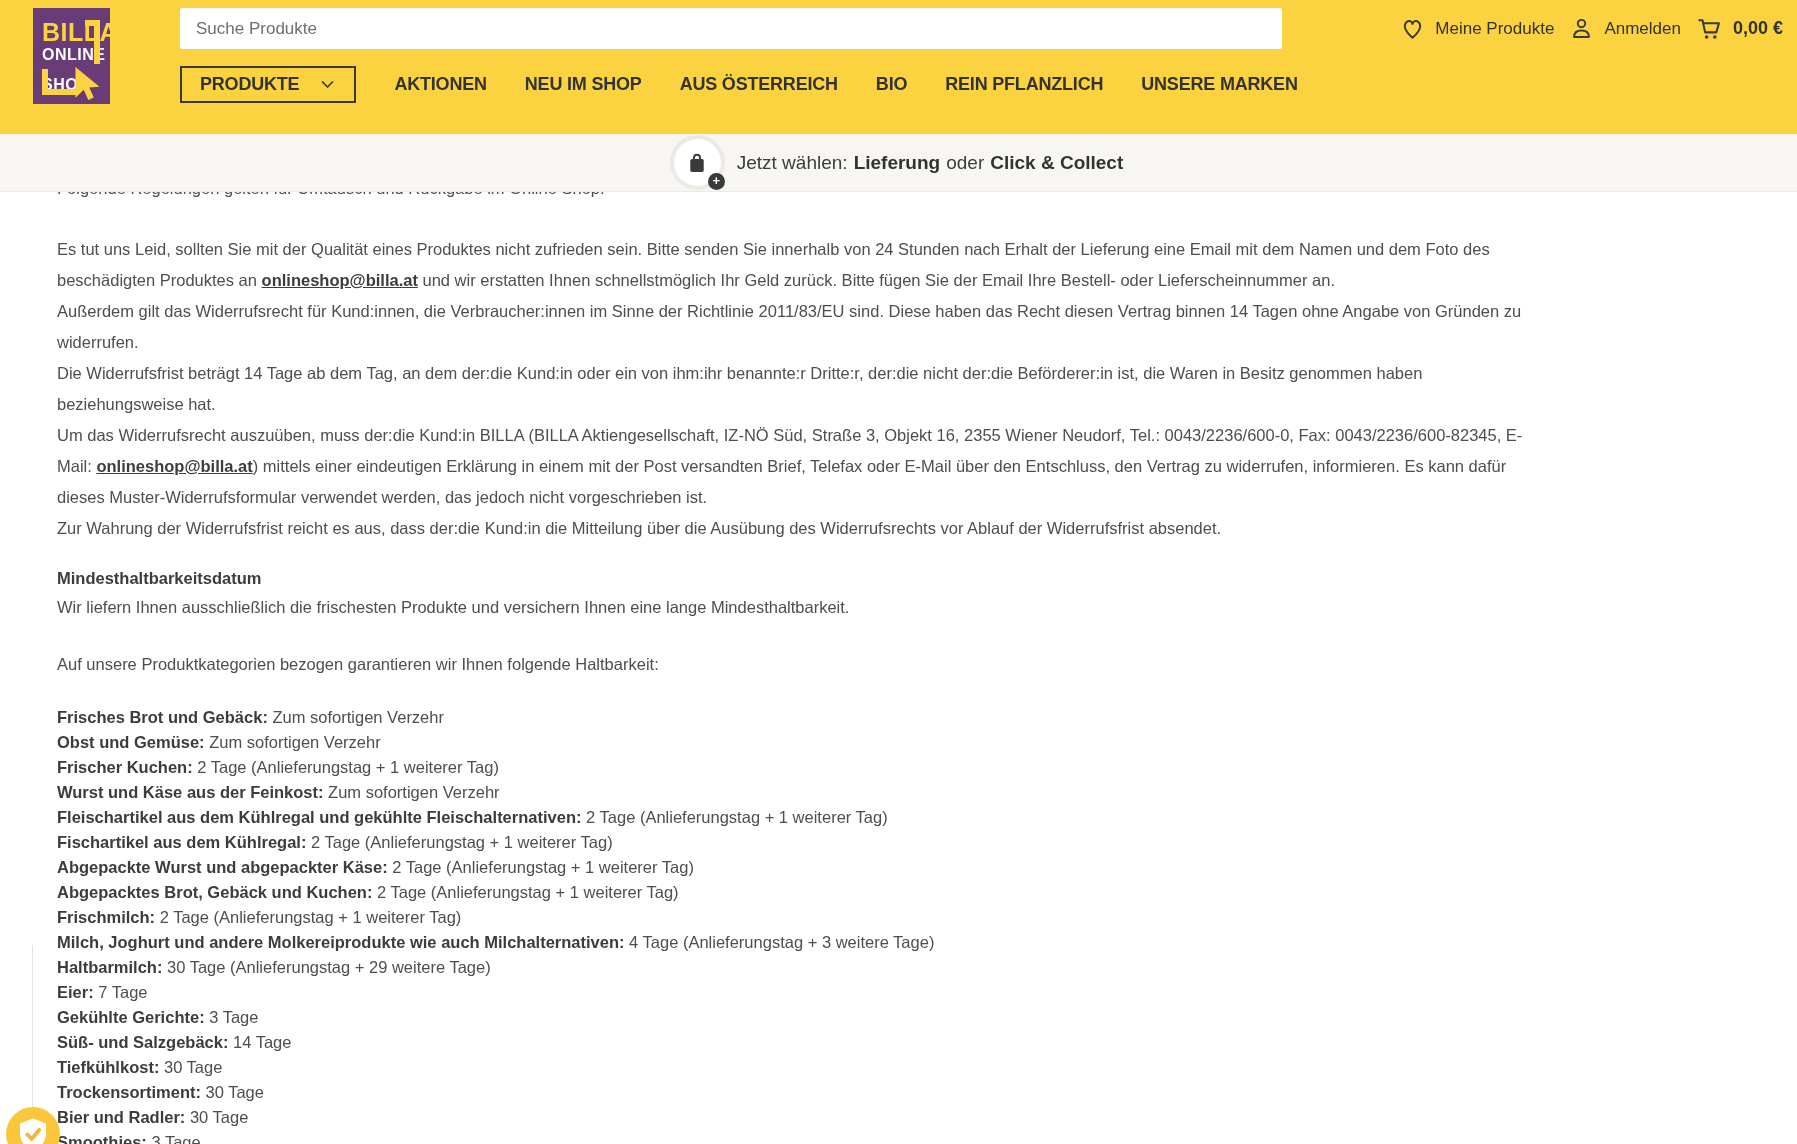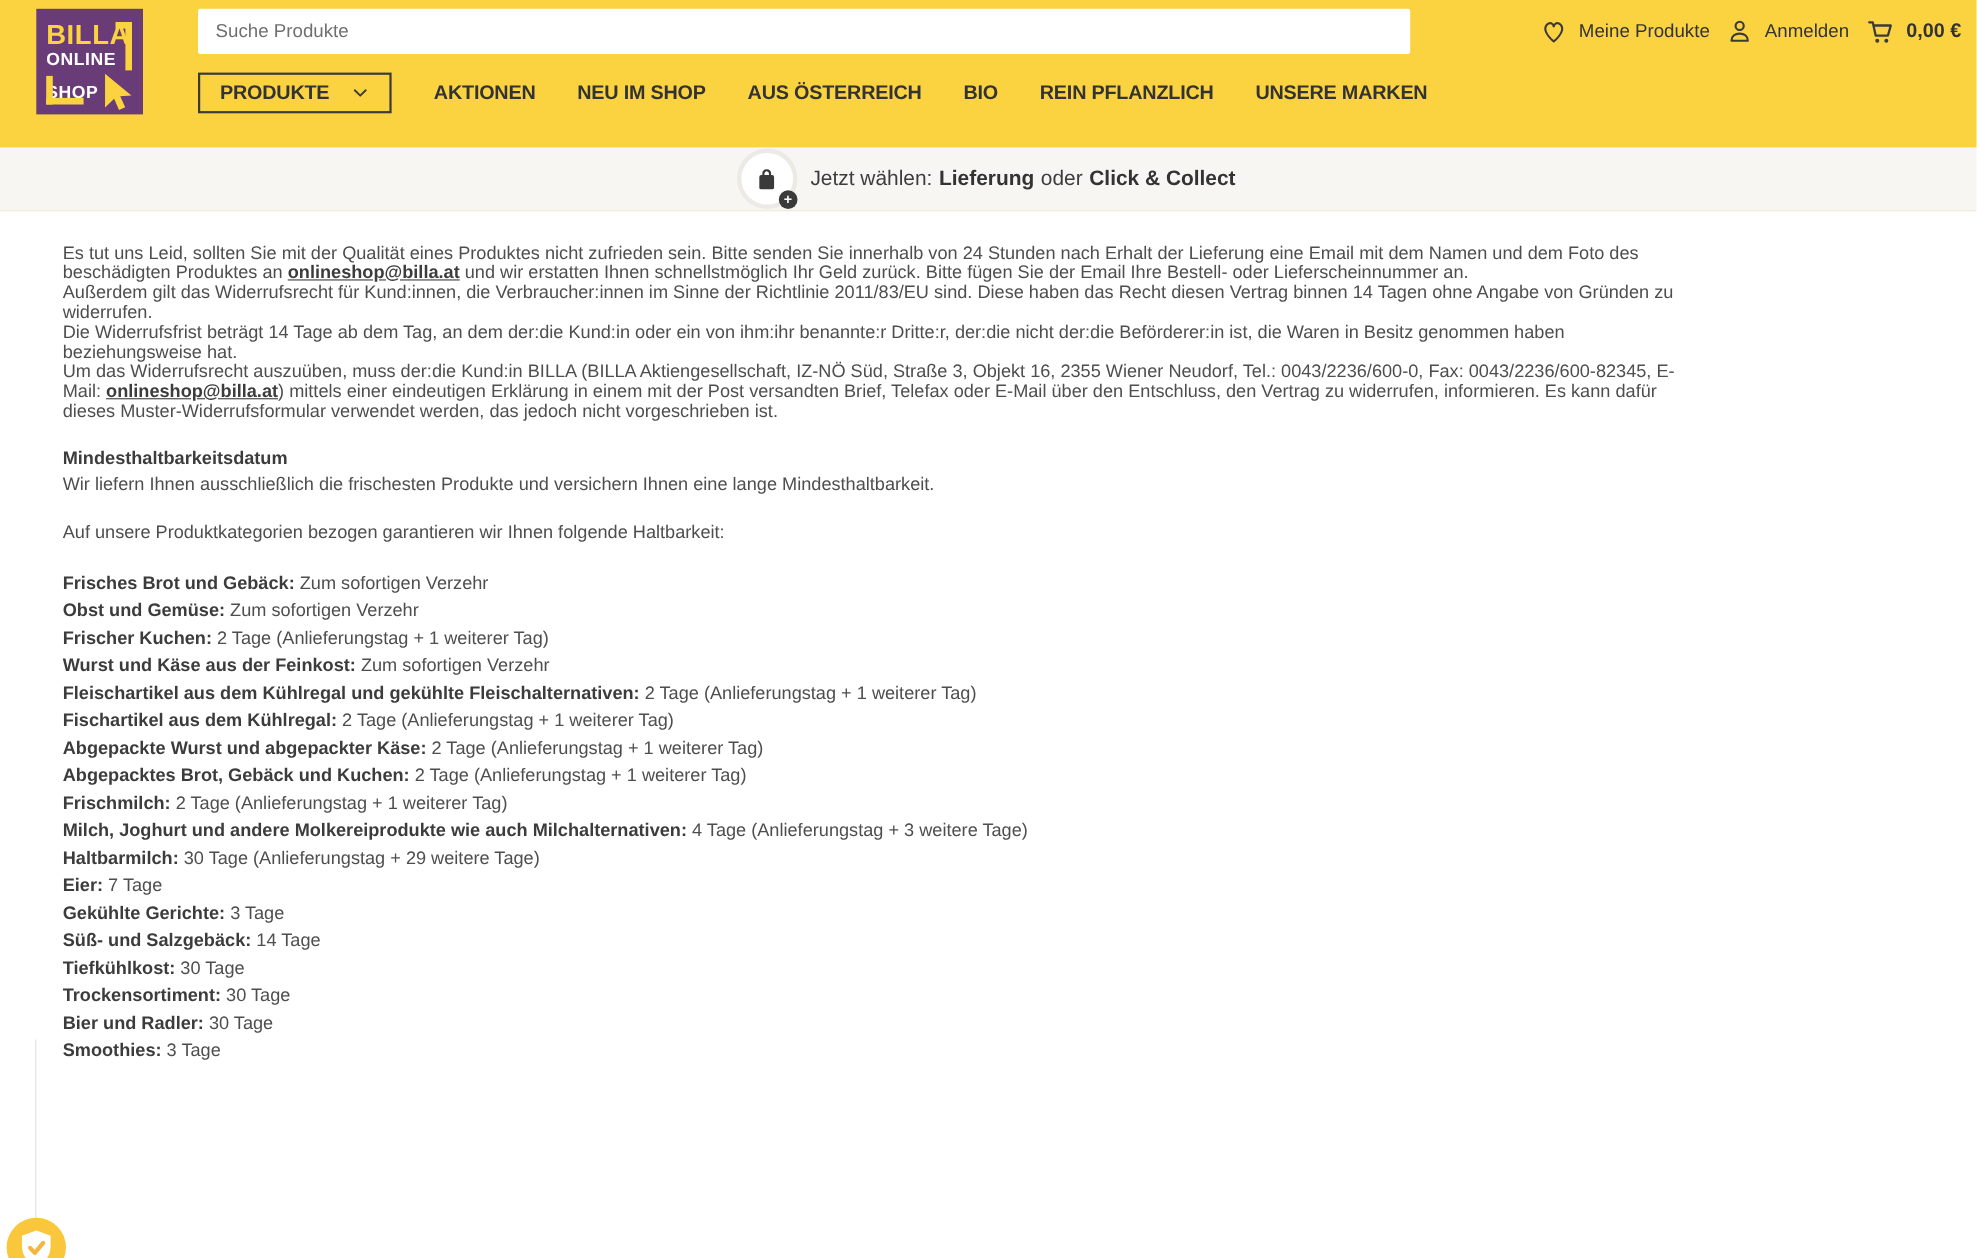--- a/index.html
+++ b/index.html
@@ -3,21 +3,21 @@
 <meta charset="utf-8">
 <style>
   * { box-sizing: border-box; margin: 0; padding: 0; }
   html, body { width: 1797px; height: 1144px; overflow: hidden; }
   body { font-family: "Liberation Sans", sans-serif; background: #ffffff; position: relative; }
 
   
   .header { position: relative; width: 100%; height: 134px; background: #FBD340; z-index: 3; }
   .top-row { position: absolute; top: 0; left: 0; right: 0; height: 60px; display: flex; align-items: center; }
 
-  .logo { position: absolute; left: 33px; top: 8px; width: 97px; height: 96px; background: #693B77; overflow: hidden; }
+  .logo { position: absolute; left: 33px; top: 8px; width: 77px; height: 96px; background: #693B77; overflow: hidden; }
   .logo .l1 { position: absolute; left: 9px; top: 10px; font-size: 25px; font-weight: 700; letter-spacing: 0.5px; color: #FBD340; }
   .logo .l2 { position: absolute; left: 9px; top: 38px; font-size: 16px; font-weight: 700; letter-spacing: 0.5px; color: #ffffff; }
   .logo .l3 { position: absolute; left: 9px; top: 56px; font-size: 16px; font-weight: 700; letter-spacing: 0.5px; color: #ffffff; margin-top: 12px; }
   .logo .corner-tr { position: absolute; right: 10px; top: 12px; width: 15px; height: 44px; border-top: 6px solid #FBD340; border-right: 6px solid #FBD340; }
   .logo .corner-bl { position: absolute; left: 9px; bottom: 9px; width: 34px; height: 26px; border-left: 6px solid #FBD340; border-bottom: 6px solid #FBD340; }
   .logo .cursor { position: absolute; right: 6px; bottom: 4px; }
 
   .search-input { position: absolute; left: 180px; top: 8px; width: 1102px; height: 41px; border: none; background: #ffffff; border-radius: 2px; padding: 0 16px; font-size: 17px; color: #0c4a6e; font-family: "Liberation Sans", sans-serif; outline: none; }
   .search-input::placeholder { color: #6f6f6f; opacity: 1; }
 
@@ -35,21 +35,21 @@
 
   
   .banner { position: relative; z-index: 2; width: 100%; height: 58px; background: #F7F6F2; border-bottom: 1px solid #F2EBCF; display: flex; align-items: center; justify-content: center; gap: 16px; }
   .bag-circle { position: relative; width: 47px; height: 47px; border-radius: 50%; background: #ffffff; box-shadow: 0 0 0 4px #ECEAE5; display: flex; align-items: center; justify-content: center; }
   .plus-badge { position: absolute; right: -4px; bottom: -4px; width: 17px; height: 17px; border-radius: 50%; background: #3a3a3a; color: #ffffff; font-size: 13px; font-weight: 700; line-height: 16px; text-align: center; }
   .banner-text { display: flex; gap: 6px; font-size: 19px; color: #3d3d3d; }
   .banner-text .b { font-weight: 700; color: #333333; }
 
   
   .main { position: relative; z-index: 1; padding-left: 57px; width: 1525px; }
-  .para { font-size: 16.5px; line-height: 18px; color: #4E4E4E; }
+  .para { font-size: 16.5px; line-height: 31px; color: #4E4E4E; }
   .para .link { font-weight: 700; text-decoration: underline; color: #3C3C3C; }
   .clipped { margin-top: -19px; }
   .first-para { margin-top: 30px; }
   .gap21 { height: 21px; } .gap26 { height: 26px; } .gap25 { height: 25px; }
   .shelf-heading { font-size: 16.5px; line-height: 27px; font-weight: 700; color: #3C3C3C; }
   .shelf-row { font-size: 16.5px; line-height: 25px; color: #4E4E4E; }
   .shelf-row strong { color: #3C3C3C; }
 
   
   .widget-line { position: absolute; left: 32px; top: 945px; width: 1px; height: 168px; background: #E2E2E2; z-index: 4; }
@@ -134,20 +134,21 @@
   </div>
 </div>
 
 <div class="main">
   <p class="para clipped">Folgende Regelungen gelten für Umtausch und Rückgabe im Online Shop:</p>
   <div id="paragraphs">
       <p class="para first-para"><span>Es tut uns Leid, sollten Sie mit der Qualität eines Produktes nicht zufrieden sein. Bitte senden Sie innerhalb von 24 Stunden nach Erhalt der Lieferung eine Email mit dem Namen und dem Foto des beschädigten Produktes an </span><span class="link">onlineshop@billa.at</span><span> und wir erstatten Ihnen schnellstmöglich Ihr Geld zurück. Bitte fügen Sie der Email Ihre Bestell- oder Lieferscheinnummer an.</span></p>
       <p class="para"><span>Außerdem gilt das Widerrufsrecht für Kund:innen, die Verbraucher:innen im Sinne der Richtlinie 2011/83/EU sind. Diese haben das Recht diesen Vertrag binnen 14 Tagen ohne Angabe von Gründen zu widerrufen.</span></p>
       <p class="para"><span>Die Widerrufsfrist beträgt 14 Tage ab dem Tag, an dem der:die Kund:in oder ein von ihm:ihr benannte:r Dritte:r, der:die nicht der:die Beförderer:in ist, die Waren in Besitz genommen haben beziehungsweise hat.</span></p>
       <p class="para"><span>Um das Widerrufsrecht auszuüben, muss der:die Kund:in BILLA (BILLA Aktiengesellschaft, IZ-NÖ Süd, Straße 3, Objekt 16, 2355 Wiener Neudorf, Tel.: 0043/2236/600-0, Fax: 0043/2236/600-82345, E-Mail: </span><span class="link">onlineshop@billa.at</span><span>) mittels einer eindeutigen Erklärung in einem mit der Post versandten Brief, Telefax oder E-Mail über den Entschluss, den Vertrag zu widerrufen, informieren. Es kann dafür dieses Muster-Widerrufsformular verwendet werden, das jedoch nicht vorgeschrieben ist.</span></p>
+      <p class="para"><span>Zur Wahrung der Widerrufsfrist reicht es aus, dass der:die Kund:in die Mitteilung über die Ausübung des Widerrufsrechts vor Ablauf der Widerrufsfrist absendet.</span></p>
     </div>
   <div class="gap21"></div>
   <p class="shelf-heading">Mindesthaltbarkeitsdatum</p>
   <p class="para">Wir liefern Ihnen ausschließlich die frischesten Produkte und versichern Ihnen eine lange Mindesthaltbarkeit.</p>
   <div class="gap26"></div>
   <p class="para">Auf unsere Produktkategorien bezogen garantieren wir Ihnen folgende Haltbarkeit:</p>
   <div class="gap25"></div>
   <div id="shelf-list">
       <div class="shelf-row"><strong>Frisches Brot und Gebäck:</strong> Zum sofortigen Verzehr</div>
       <div class="shelf-row"><strong>Obst und Gemüse:</strong> Zum sofortigen Verzehr</div>

